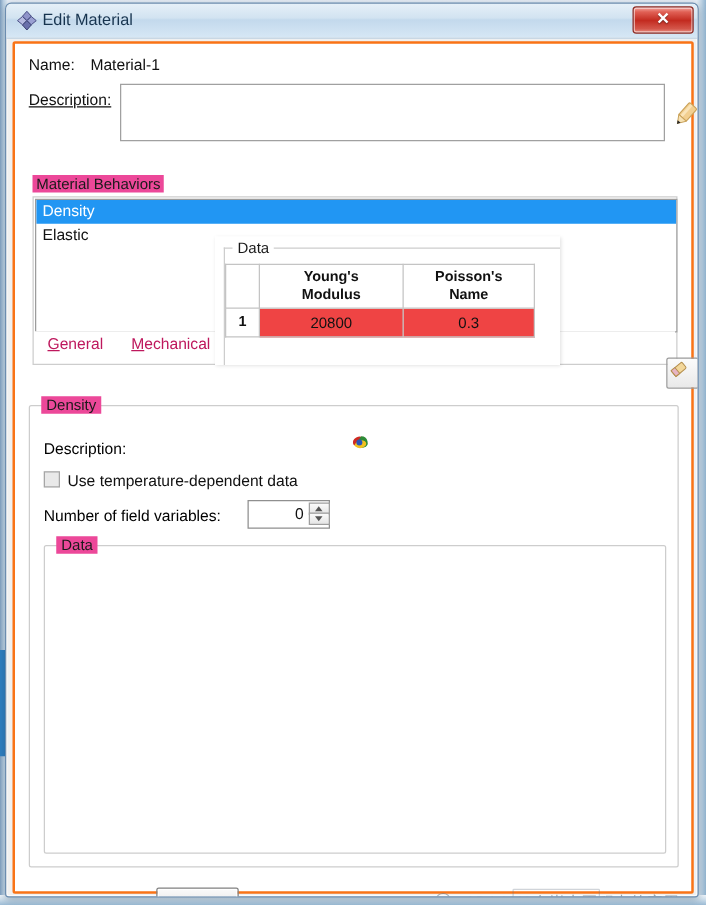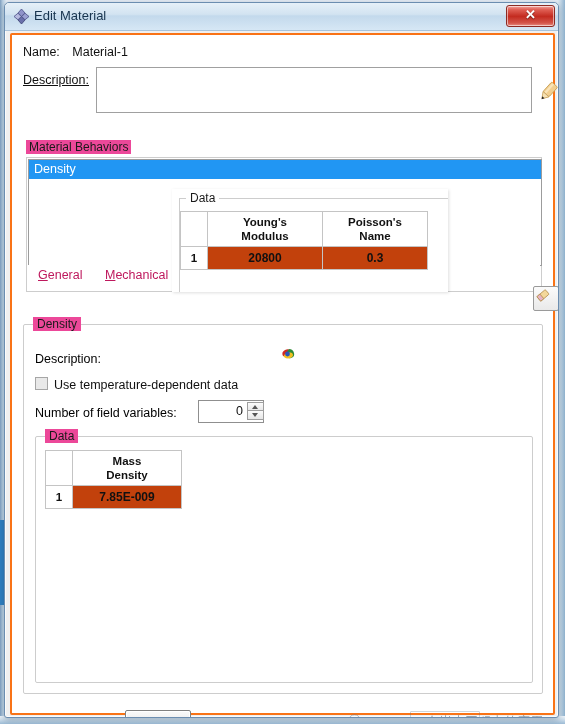--- a/index.html
+++ b/index.html
@@ -277,22 +277,22 @@
     color: #111;
   }
   table.grid th {
     background: #ffffff;
     font-weight: bold;
     font-size: 11.5px;
     line-height: 14px;
     padding: 3px 6px;
   }
   table.grid td {
-    background: #c2410c;
-    font-weight: bold;
+    background: #ef4444;
+    font-weight: normal;
     padding: 2px 6px;
     height: 18px;
   }
   table.grid td.rownum, table.grid th.corner {
     background: #ffffff;
     font-weight: bold;
     width: 14px;
     font-size: 11.5px;
   }
   #elastic-table {
@@ -526,20 +526,23 @@
       </svg>
     </div>
 
     <div class="group" id="g-behaviors">
       <div class="group-title">Material Behaviors</div>
 
       <div class="behaviors-frame">
         <div class="behaviors-list">
           <div class="bhv-item selected">
             <span>Density</span>
+          </div>
+          <div class="bhv-item">
+            <span>Elastic</span>
           </div>
         </div>
 
         <div class="tabsbar">
           <div class="tab-link" style="left:10px;">
             <u>G</u><span>eneral</span>
           </div>
           <div class="tab-link" style="left:77px;">
             <u>M</u><span>echanical</span>
           </div>
@@ -613,37 +616,20 @@
       <div class="spinner">
         <span class="spin-val">0</span>
         <span class="spin-btns">
           <span class="spin-up"></span>
           <span class="spin-dn"></span>
         </span>
       </div>
 
       <div class="group" id="g-density-data">
         <div class="group-title">Data</div>
-        <table class="grid" id="density-table">
-          <thead>
-            <tr>
-              <th class="corner"></th>
-              <th class="c-md">
-                <span>Mass</span><br>
-                <span>Density</span>
-              </th>
-            </tr>
-          </thead>
-          <tbody>
-            <tr>
-              <td class="rownum">1</td>
-              <td>7.85E-009</td>
-            </tr>
-          </tbody>
-        </table>
       </div>
     </div>
 
     <div class="footer-sep"></div>
     <div class="ok-btn">OK</div>
 
     <div class="watermark">
       <span class="wm-icon">
         <svg width="18" height="16" viewBox="0 0 18 16">
           <ellipse cx="6.5" cy="6" rx="5.2" ry="4.2" fill="none" stroke="#6b7680" stroke-width="0.9"></ellipse>

